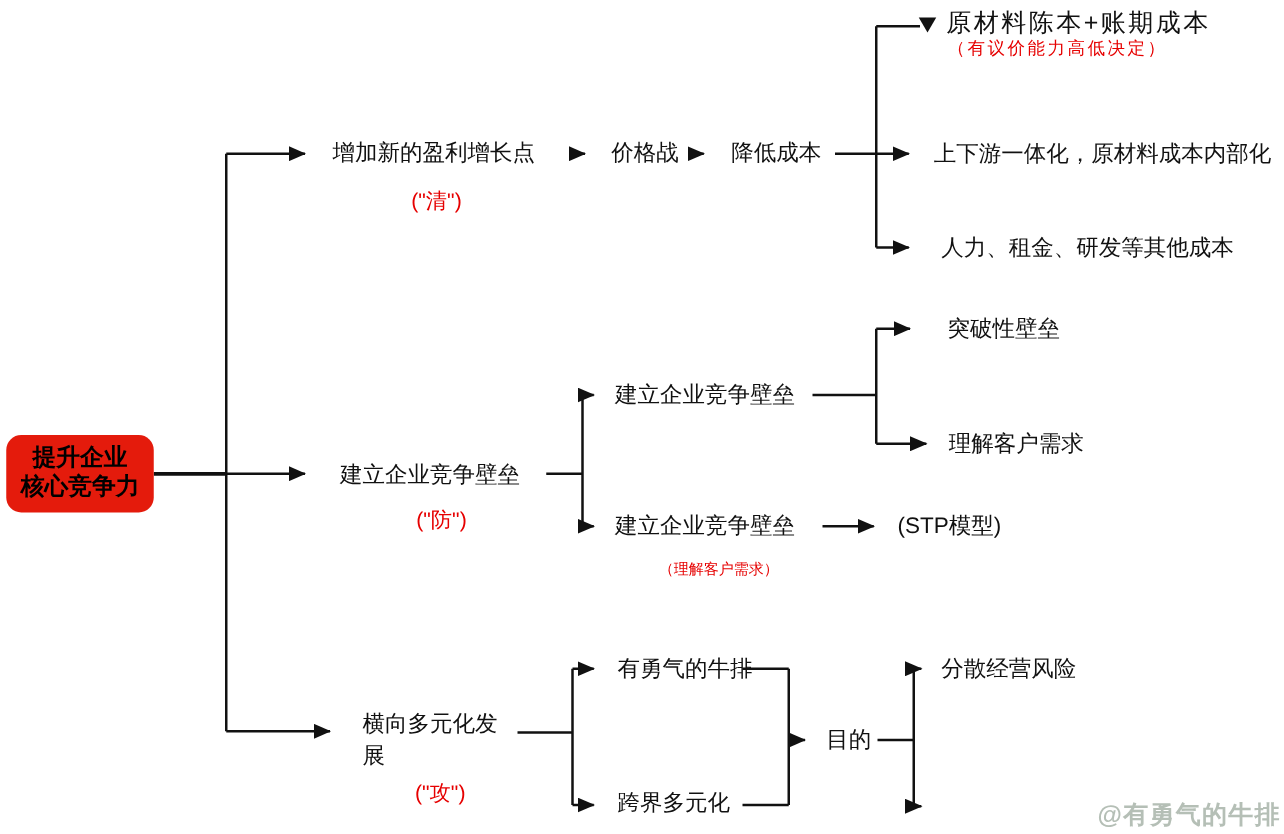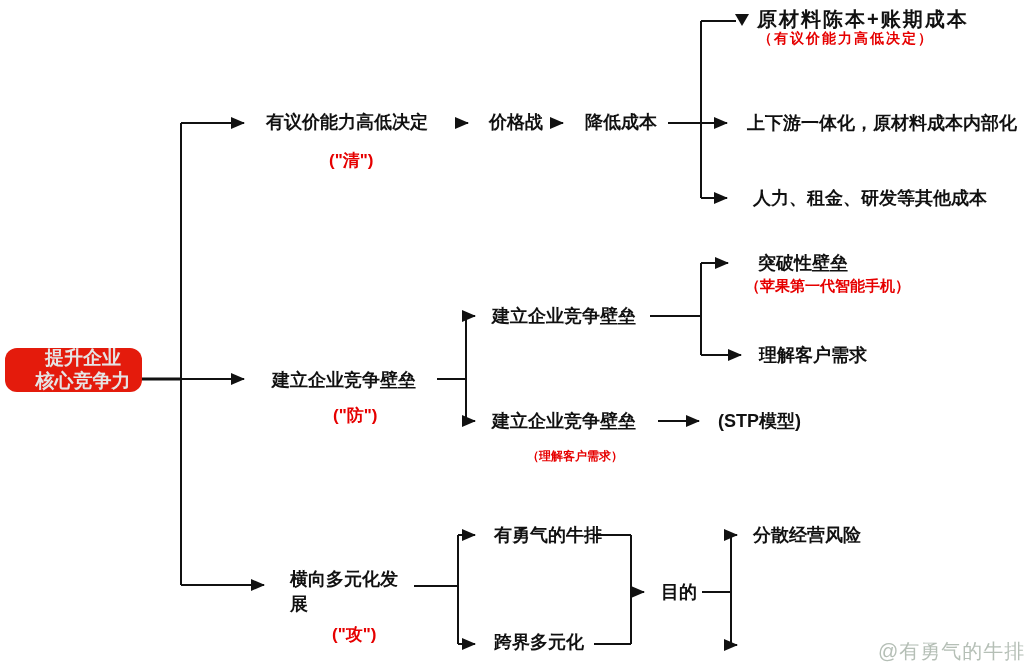--- a/index.html
+++ b/index.html
@@ -9,38 +9,38 @@
     --wm:#b5bfb6;
   }
   html,body{margin:0;padding:0;background:#fff;}
   .canvas{
     position:relative;width:1027px;height:667px;background:#ffffff;overflow:hidden;
     font-family:"Liberation Sans","DejaVu Sans",sans-serif;color:#111;
   }
   .canvas svg{position:absolute;left:0;top:0;}
   .lbl{
     position:absolute;transform:translateY(-50%);
-    font-weight:bold;font-size:18px;line-height:1.25;
+    font-weight:normal;font-size:18px;line-height:1.25;
     white-space:nowrap;color:#111;
   }
   .big{font-size:20px;letter-spacing:2px;}
   .red{color:var(--ann-red);font-size:17px;}
   .r-big{font-size:14px;letter-spacing:2px;}
   .r-med{font-size:12px;}
   .r-sm{font-size:15px;}
   .wrap{white-space:normal;word-break:break-all;width:116px;line-height:25px;}
   .root-box{
-    position:absolute;left:5px;top:348px;width:118px;height:44px;
+    position:absolute;left:5px;top:348px;width:118px;height:62px;
     background:var(--root-red);border-radius:12px;
     display:flex;flex-direction:column;justify-content:center;align-items:center;
-    color:#e5e5e5;font-weight:bold;font-size:19px;line-height:1.2;text-align:center;padding-left:19px;
+    color:#000000;font-weight:bold;font-size:19px;line-height:1.2;text-align:center;
   }
   .wm{
     position:absolute;left:878px;top:638px;
-    font-weight:normal;font-size:20px;letter-spacing:1px;color:var(--wm);
+    font-weight:bold;font-size:20px;letter-spacing:1px;color:var(--wm);
     white-space:nowrap;
   }
   path,line{stroke:var(--line);stroke-width:2;fill:none;}
   .thick{stroke-width:3;}
   .ah{fill:var(--line);stroke:none;}
 </style>
 </head>
 <body>
 
 <div class="canvas">
@@ -89,34 +89,33 @@
     <path d="M731,535 V645"></path>
     <path d="M731,535 H737" marker-end="url(#ah)"></path>
     <path d="M731,645 H737" marker-end="url(#ah)"></path>
   </svg>
 
   <div class="root-box">
     <span>提升企业</span>
     <span>核心竞争力</span>
   </div>
 
-  <div class="lbl" style="left:266px;top:122px">有议价能力高低决定</div>
+  <div class="lbl" style="left:266px;top:122px">增加新的盈利增长点</div>
   <div class="lbl red" style="left:329px;top:161px">("清")</div>
   <div class="lbl" style="left:489px;top:122px">价格战</div>
   <div class="lbl" style="left:585px;top:122px">降低成本</div>
   <div class="lbl big" style="left:757px;top:19px">原材料陈本+账期成本</div>
   <div class="lbl red r-big" style="left:758px;top:39px">（有议价能力高低决定）</div>
   <div class="lbl" style="left:753px;top:198px">人力、租金、研发等其他成本</div>
   <div class="lbl" style="left:747px;top:123px">上下游一体化，原材料成本内部化</div>
 
   <div class="lbl" style="left:272px;top:380px">建立企业竞争壁垒</div>
   <div class="lbl red" style="left:333px;top:416px">("防")</div>
   <div class="lbl" style="left:492px;top:316px">建立企业竞争壁垒</div>
   <div class="lbl" style="left:758px;top:263px">突破性壁垒</div>
-  <div class="lbl red r-sm" style="left:745px;top:286px">（苹果第一代智能手机）</div>
   <div class="lbl" style="left:759px;top:355px">理解客户需求</div>
   <div class="lbl" style="left:492px;top:421px">建立企业竞争壁垒</div>
   <div class="lbl red r-med" style="left:527px;top:456px">（理解客户需求）</div>
   <div class="lbl" style="left:718px;top:421px">(STP模型)</div>
 
   <div class="lbl wrap" style="left:290px;top:592px">横向多元化发展</div>
   <div class="lbl red" style="left:332px;top:635px">("攻")</div>
   <div class="lbl" style="left:494px;top:535px">有勇气的牛排</div>
   <div class="lbl" style="left:494px;top:642px">跨界多元化</div>
   <div class="lbl" style="left:661px;top:592px">目的</div>

